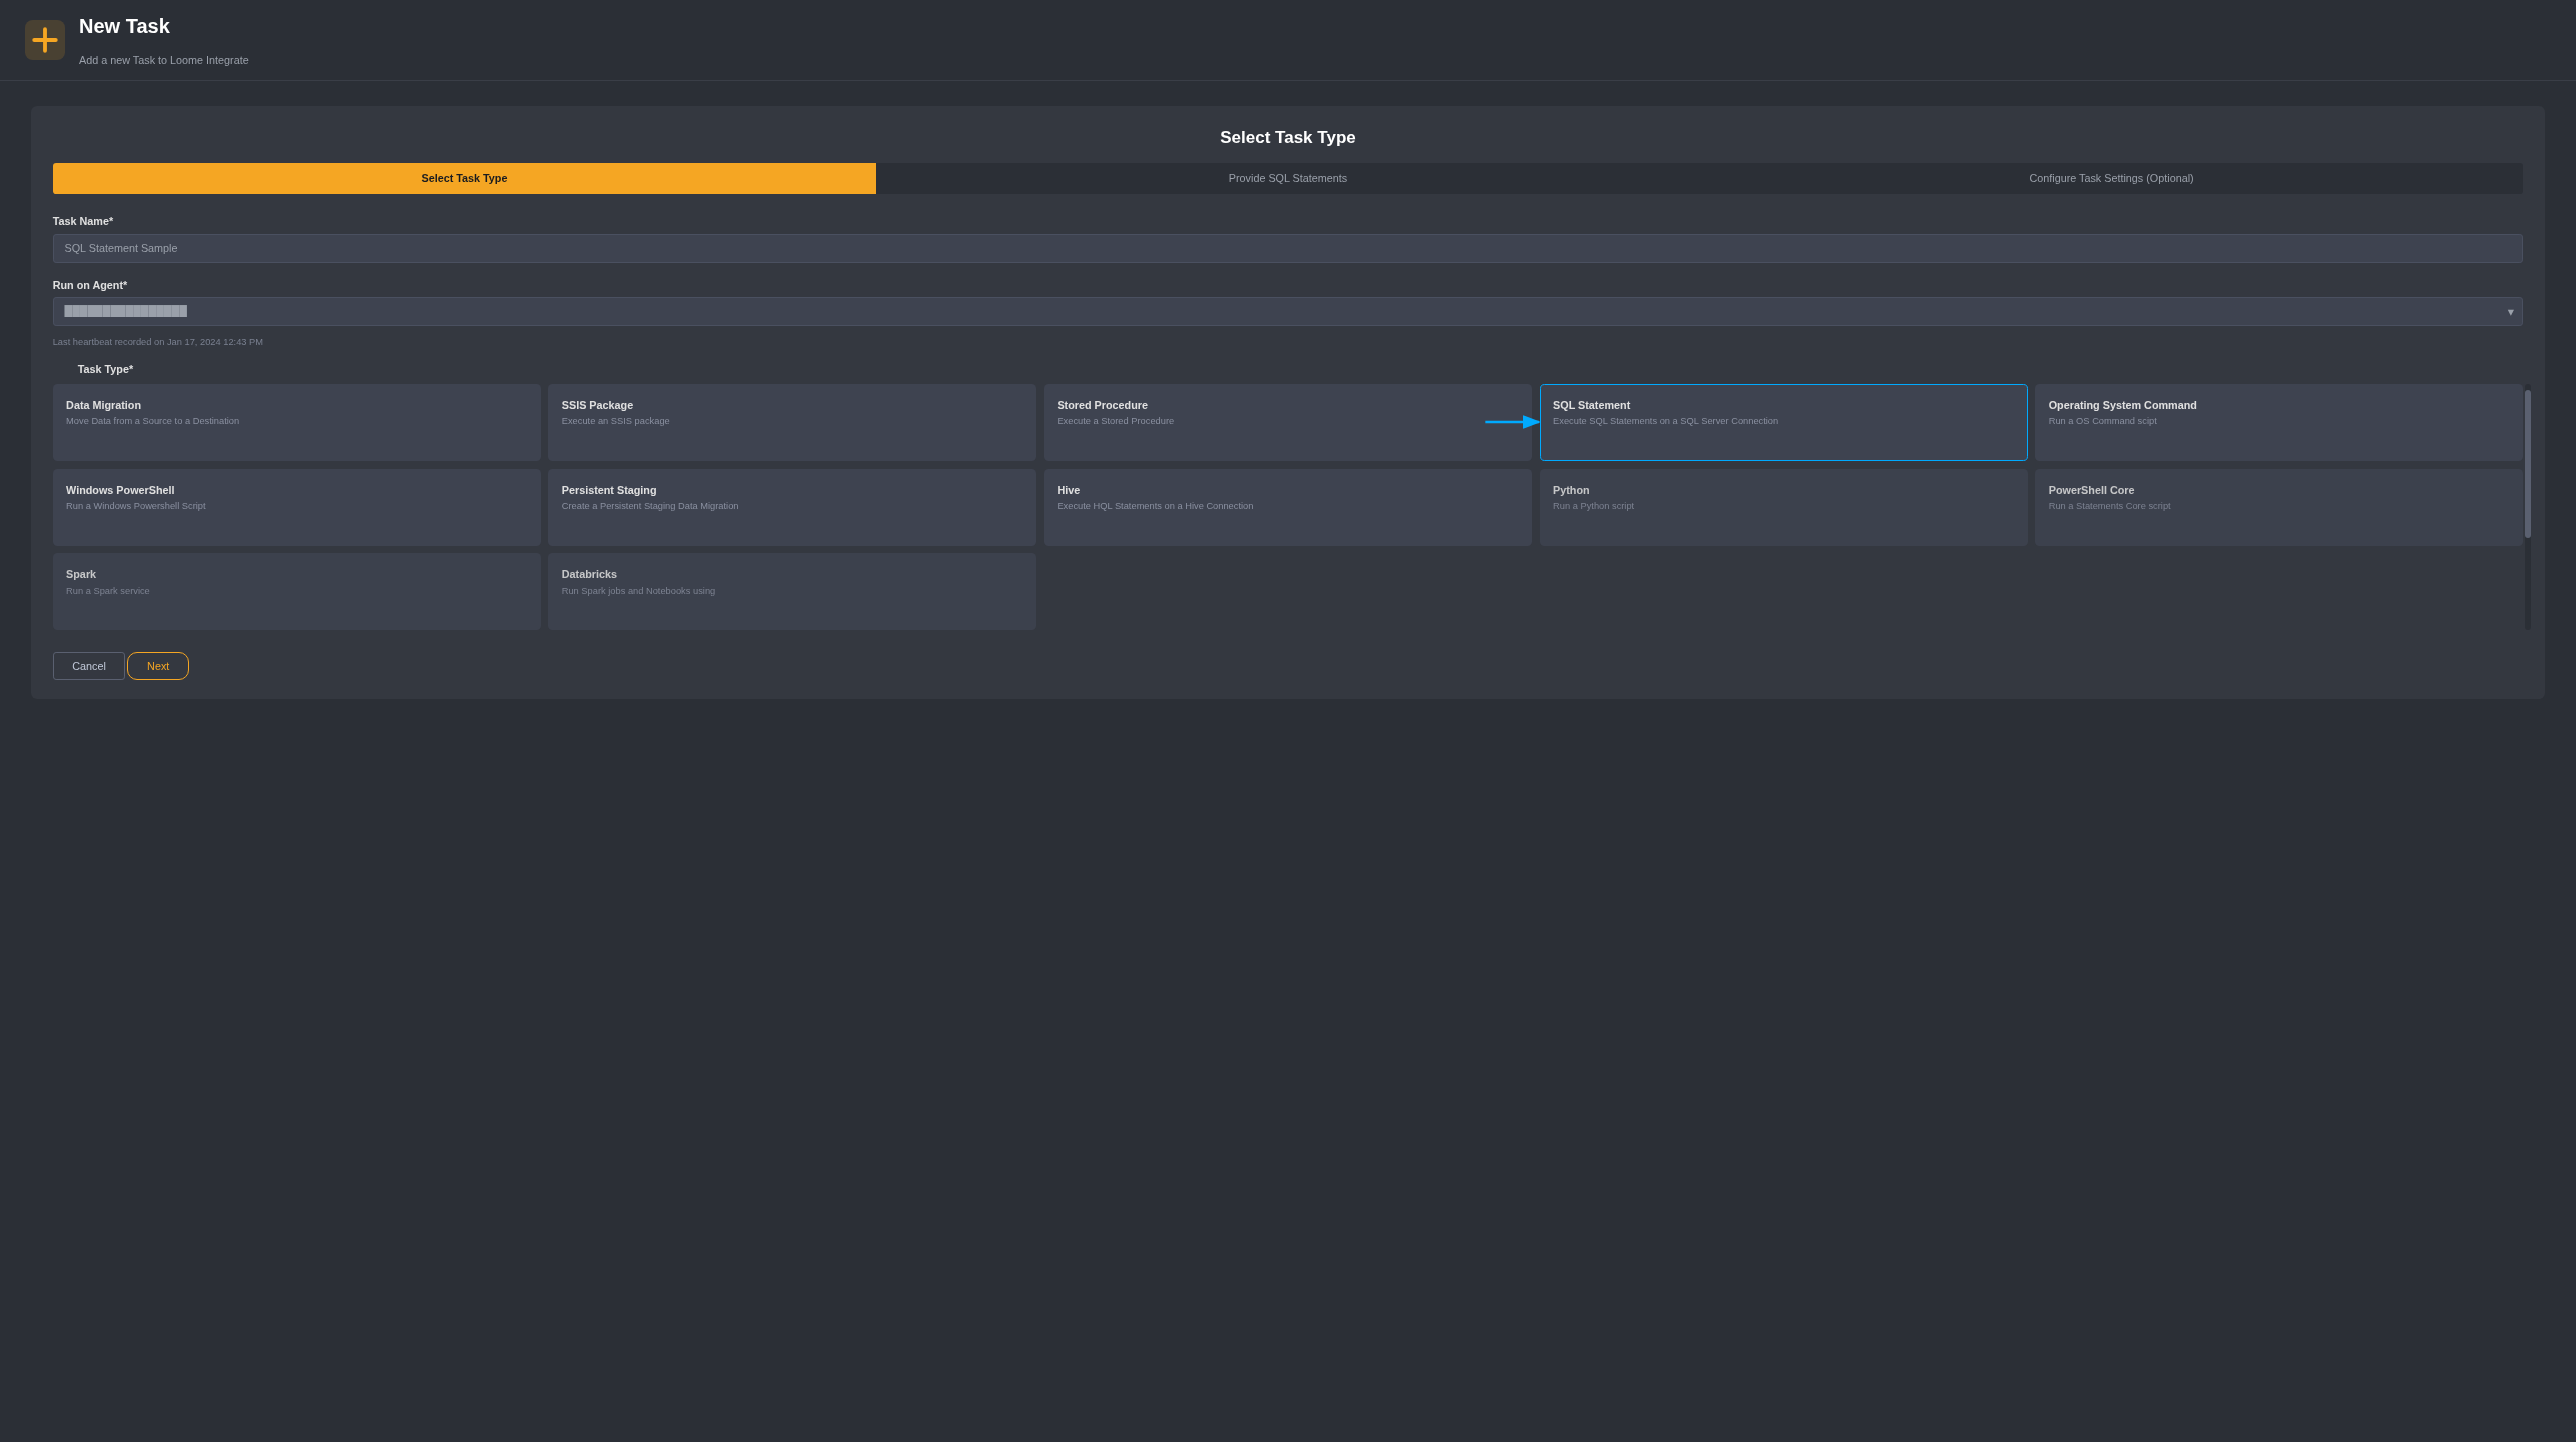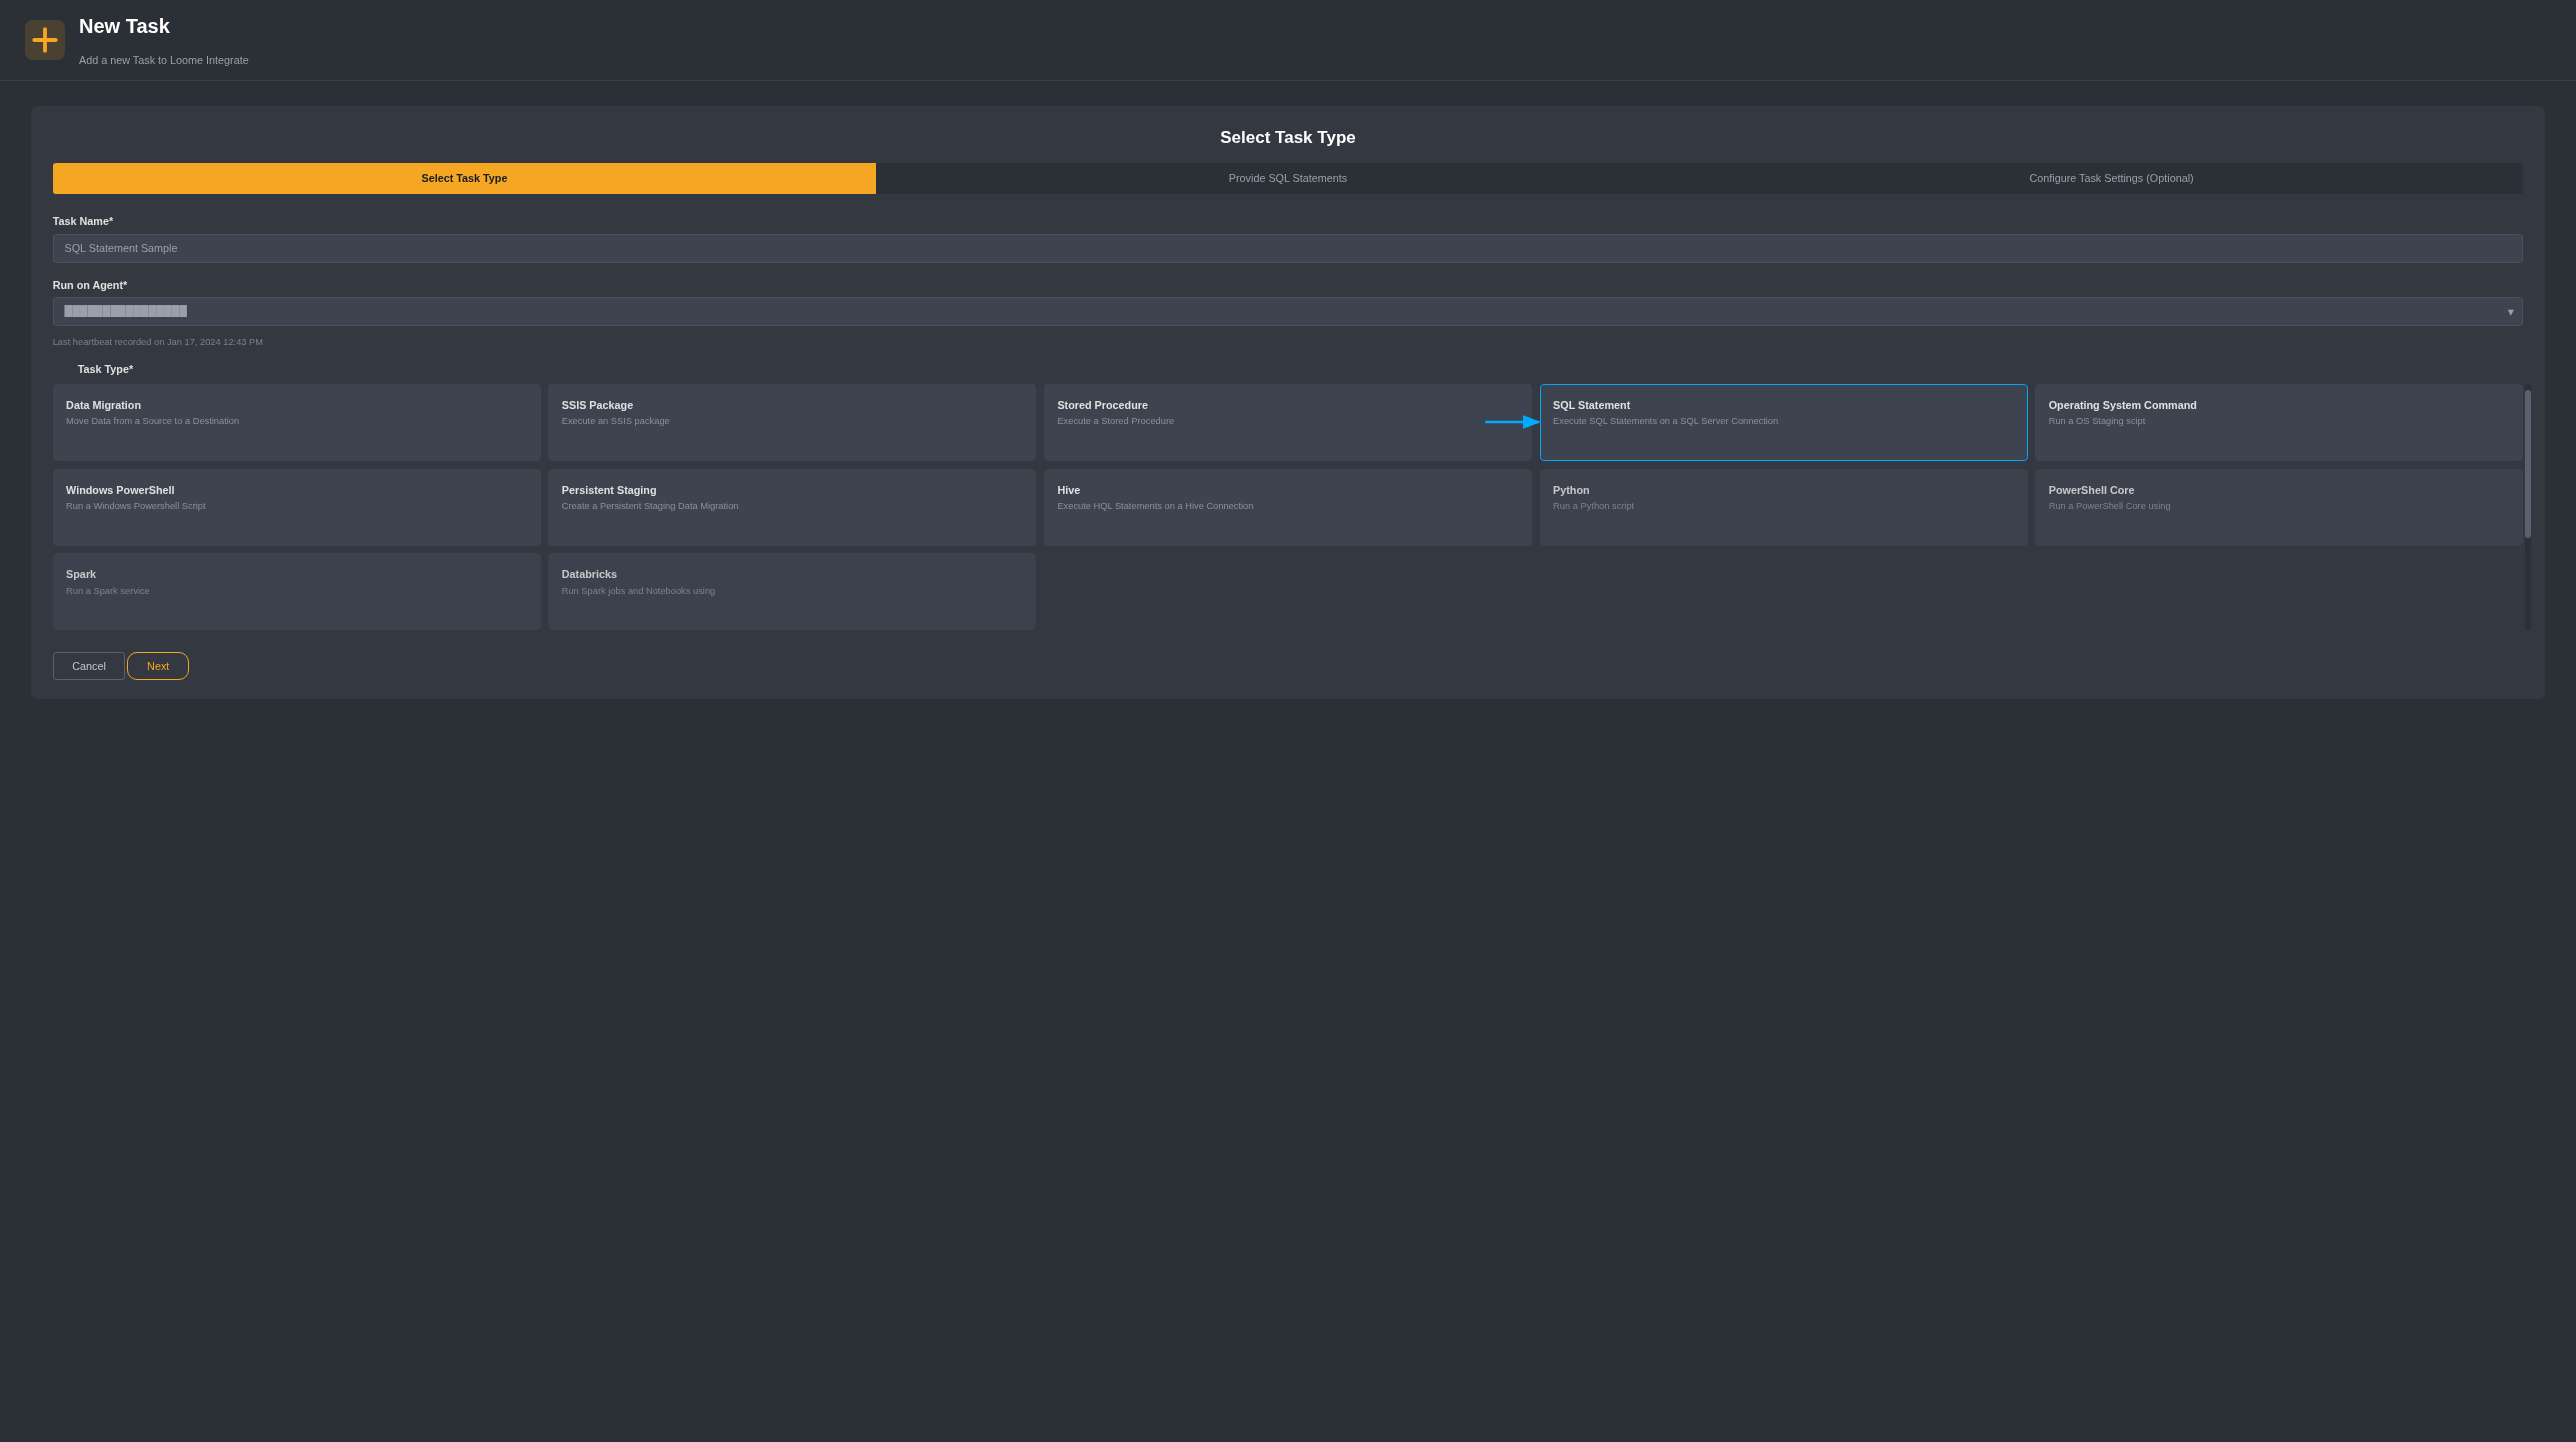--- a/index.html
+++ b/index.html
@@ -277,42 +277,42 @@
               </marker>
             </defs>
             <line x1="0" y1="15" x2="70" y2="15" stroke="#00aaff" stroke-width="3" marker-end="url(#arrowhead)"></line>
           </svg>
           <div class="task-card-title">SQL Statement</div>
           <div class="task-card-desc">Execute SQL Statements on a SQL Server Connection</div>
         </div>
 
         <div class="task-card">
           <div class="task-card-title">Operating System Command</div>
-          <div class="task-card-desc">Run a OS Staging scipt</div>
+          <div class="task-card-desc">Run a OS Command scipt</div>
         </div>
         <div class="task-card">
           <div class="task-card-title">Windows PowerShell</div>
           <div class="task-card-desc">Run a Windows Powershell Script</div>
         </div>
         <div class="task-card">
           <div class="task-card-title">Persistent Staging</div>
           <div class="task-card-desc">Create a Persistent Staging Data Migration</div>
         </div>
         <div class="task-card">
           <div class="task-card-title">Hive</div>
           <div class="task-card-desc">Execute HQL Statements on a Hive Connection</div>
         </div>
 
         <div class="task-card" style="opacity:0.85;">
           <div class="task-card-title">Python</div>
           <div class="task-card-desc">Run a Python script</div>
         </div>
         <div class="task-card" style="opacity:0.85;">
           <div class="task-card-title">PowerShell Core</div>
-          <div class="task-card-desc">Run a PowerShell Core using</div>
+          <div class="task-card-desc">Run a Statements Core script</div>
         </div>
         <div class="task-card" style="opacity:0.85;">
           <div class="task-card-title">Spark</div>
           <div class="task-card-desc">Run a Spark service</div>
         </div>
         <div class="task-card" style="opacity:0.85;">
           <div class="task-card-title">Databricks</div>
           <div class="task-card-desc">Run Spark jobs and Notebooks using</div>
         </div>
 

